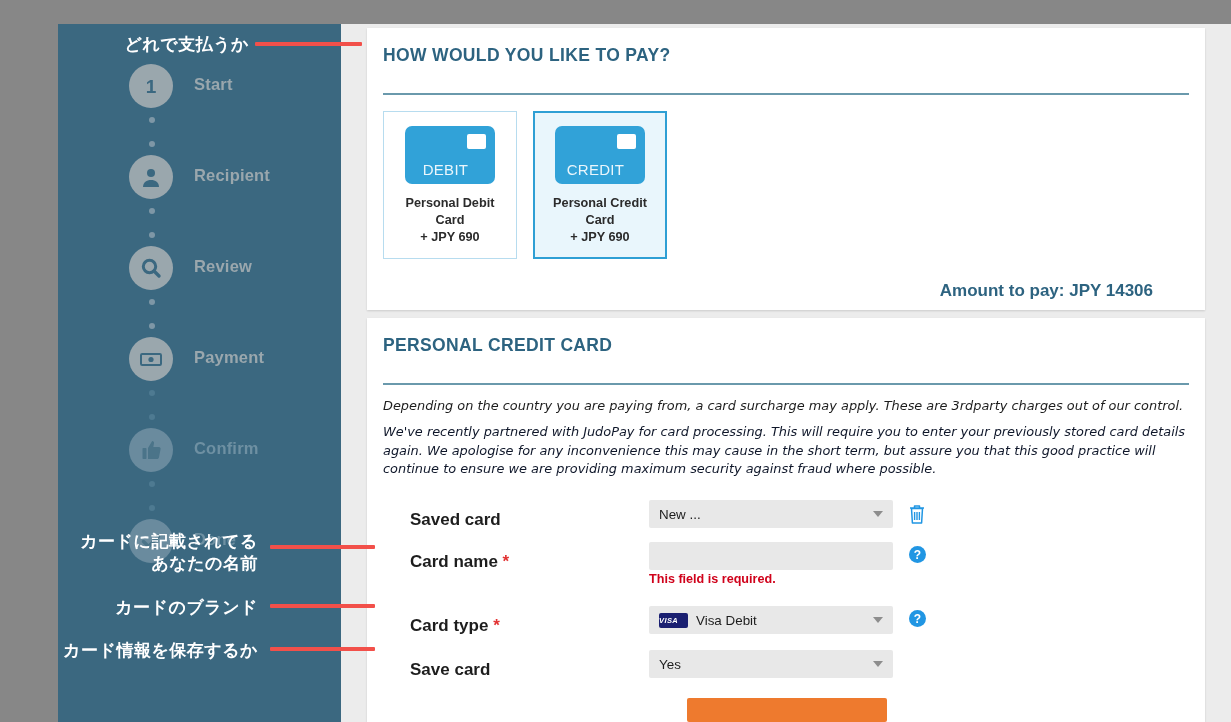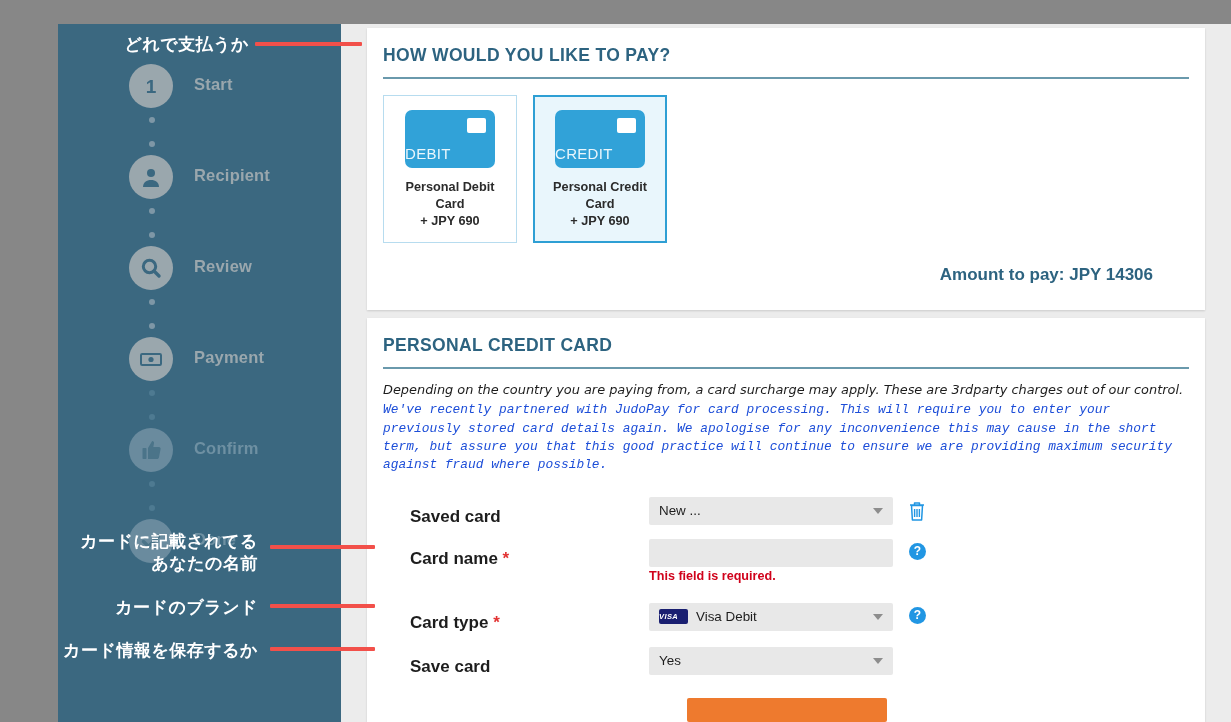--- a/index.html
+++ b/index.html
@@ -58,59 +58,59 @@
     position:absolute;left:283px;top:0;right:0;bottom:0;
     background:#ececec;
   }
 
   .panel{
     position:absolute;left:26px;right:26px;background:#ffffff;
     box-shadow:0 1px 2px rgba(0,0,0,.14);
   }
   .panel-title{
     font-size:17.5px;font-weight:600;color:#2d6380;letter-spacing:.35px;
-    padding:17px 16px 11px 16px;
+    padding:17px 16px 27px 16px;
   }
   .rule{height:2px;background:#6a99ac;margin:0 16px;}
 
   
   .tiles{padding:16px 16px 0 16px;display:flex;gap:16px;}
   .tile{
     width:134px;box-sizing:border-box;border:1px solid #b7dcef;background:#fff;
     padding:14px 8px 14px 8px;text-align:center;cursor:pointer;
   }
   .tile.selected{border:2px solid #2e9fd4;background:#e9f6fc;padding:13px 7px 13px 7px;}
   .cardimg{
     width:90px;height:58px;border-radius:7px;background:#31a2d8;margin:0 auto;
     position:relative;
   }
   .cardimg .chip{
     position:absolute;right:9px;top:8px;width:19px;height:15px;background:#fff;border-radius:2px;
   }
   .cardimg .ctxt{
-    position:absolute;left:0;right:9px;bottom:6px;text-align:left;
+    position:absolute;left:0;right:9px;bottom:6px;text-align:center;
     color:#eaf6fc;font-size:15px;font-weight:400;letter-spacing:.3px;
   }
   .tile .tname{
     margin-top:11px;font-size:12.7px;font-weight:700;color:#2b2b2b;line-height:1.35;
   }
   .tile .tprice{margin-top:1px;font-size:12.7px;font-weight:600;color:#2b2b2b;}
 
   .amount{
     text-align:right;padding:22px 52px 22px 16px;
     font-size:17px;font-weight:700;color:#2d6380;
   }
 
   
   .notes{padding:12px 16px 0 16px;}
   .note{
     font-style:italic;font-size:12.9px;line-height:1.42;color:#1d1d1d;
     font-family:"DejaVu Sans","Liberation Sans",sans-serif;
   }
-  .note.warn{color:#1d4ed8;margin-top:2px;font-family:Liberation Mono, monospace;}
+  .note.warn{color:#0f172a;margin-top:8px;}
 
   
   .form{padding:22px 16px 0 16px;}
   .frow{position:relative;height:42px;}
   .flabel{
     position:absolute;left:27px;top:10px;
     font-size:17px;font-weight:700;color:#1d1d1d;
   }
   .req{color:#e23232;font-weight:700;}
   .fctl{position:absolute;left:266px;top:0;width:272px;}

